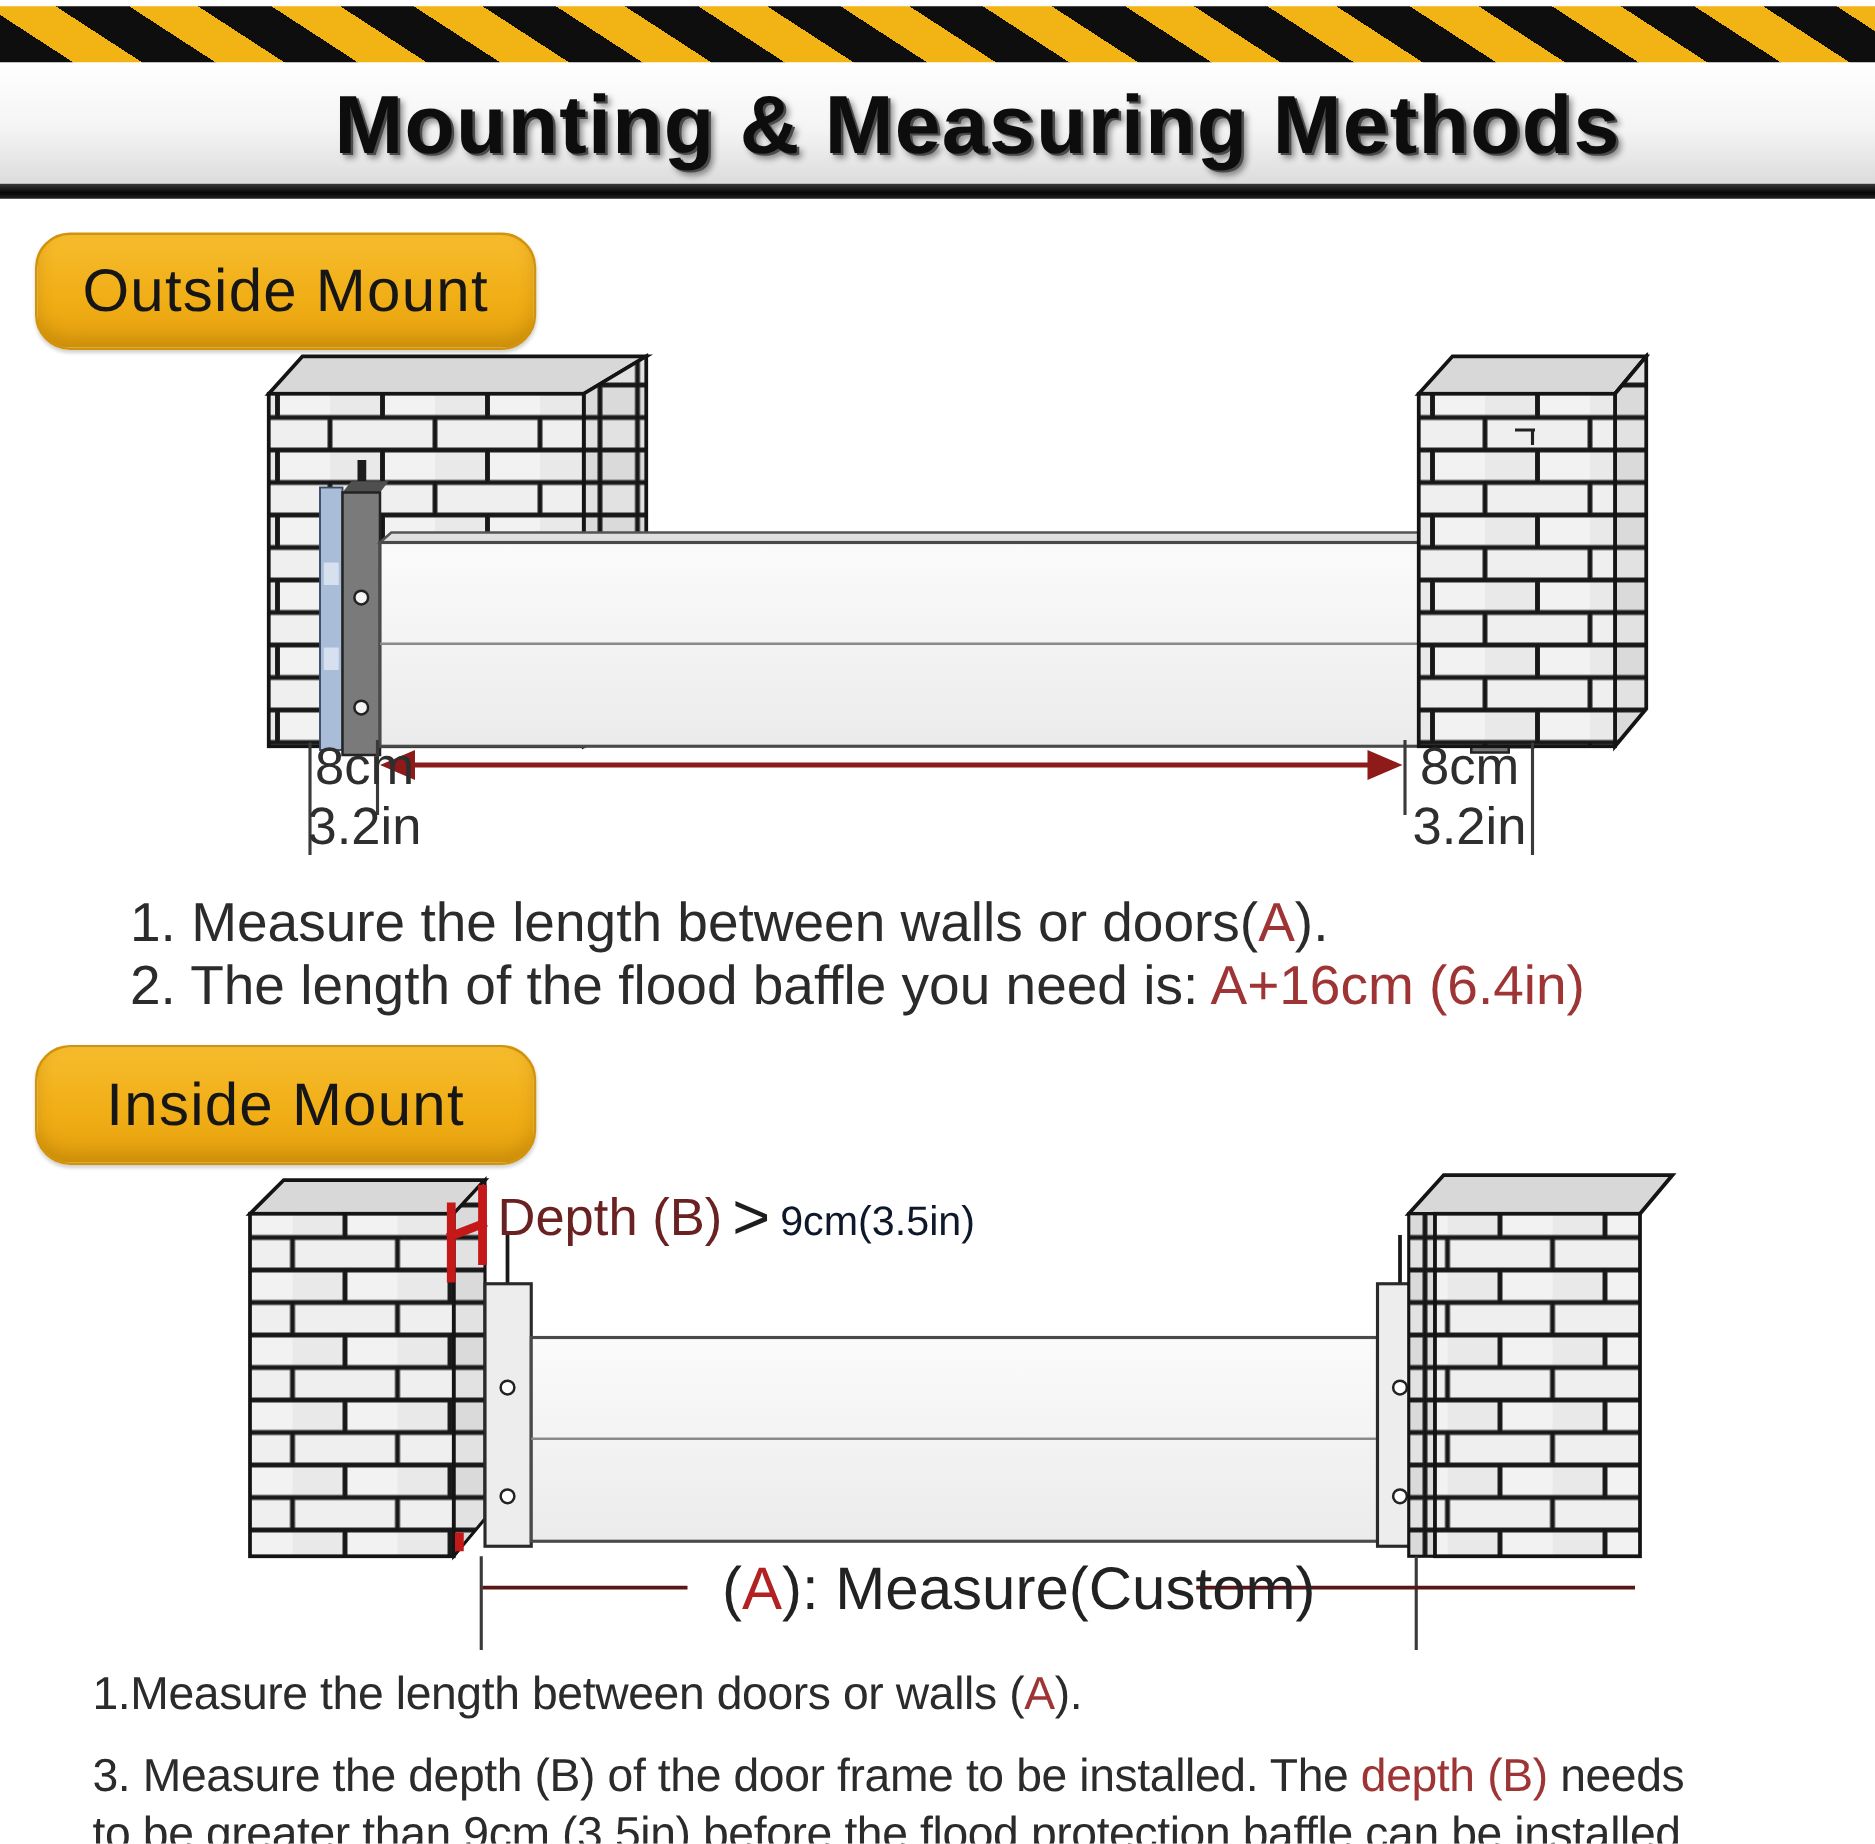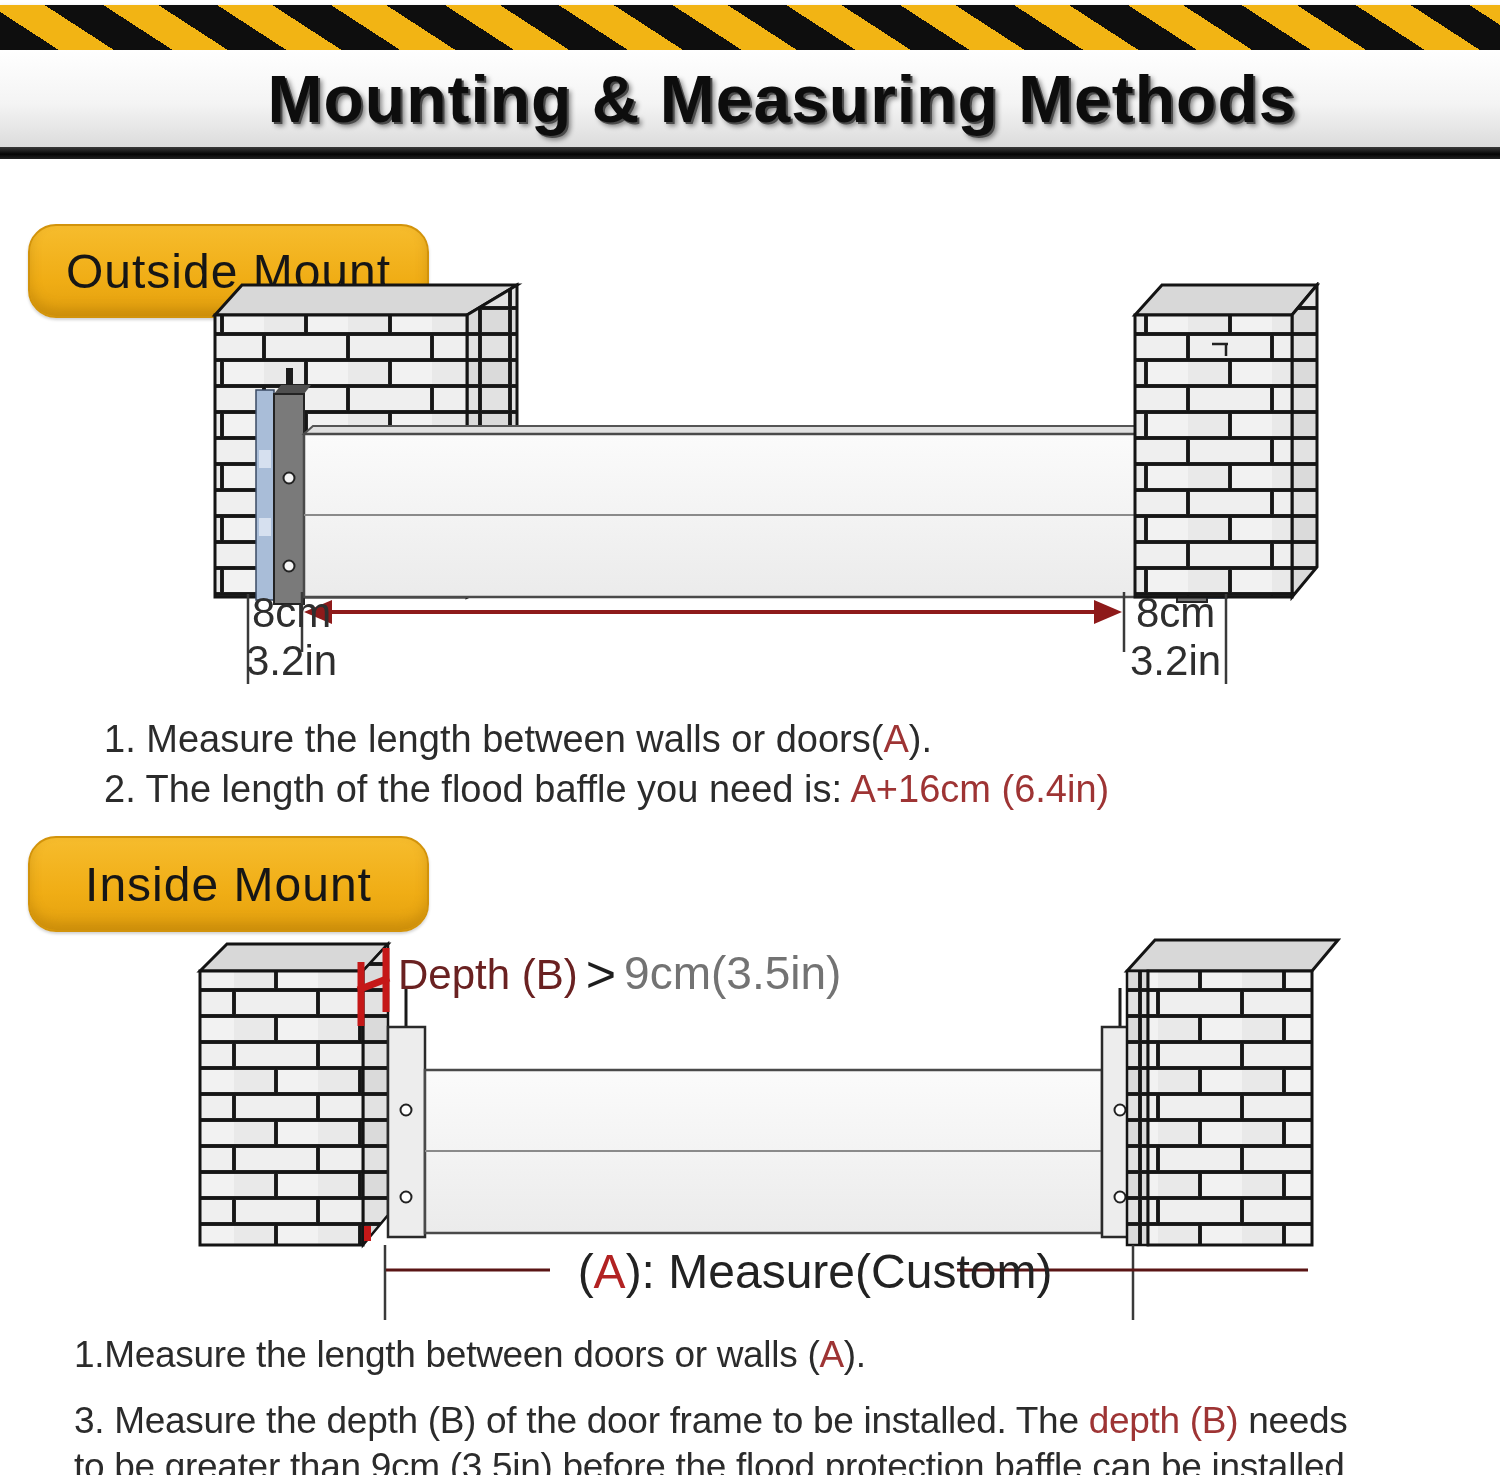--- a/index.html
+++ b/index.html
@@ -38,44 +38,44 @@
   }
   
   .badge{
     position:absolute;left:28px;width:397px;height:90px;border-radius:28px;
     background:linear-gradient(#f6bc2d,var(--badge_yellow) 60%,#e3a00e);
     border:2px solid var(--badge_border);
     box-shadow:inset 0 -8px 12px rgba(150,100,0,.30),0 2px 3px rgba(0,0,0,.18);
     display:flex;align-items:center;justify-content:center;
   }
   .badge span{font-size:48px;color:#161616;letter-spacing:1px;}
-  #badge-outside{top:186px;margin-top:38px;}
+  #badge-outside{top:186px;}
   #badge-inside{top:836px;height:92px;}
   
   .diagram{position:absolute;}
   #diagram-outside{left:180px;top:282px;}
   #diagram-inside{left:150px;top:938px;}
   
   .dim{position:absolute;font-size:42px;color:#2e2e2e;line-height:1;white-space:nowrap;}
   #out-dim-left-cm {left:252px;top:592px;}
   #out-dim-left-in {left:246px;top:640px;}
   #out-dim-right-cm{left:1136px;top:592px;}
   #out-dim-right-in{left:1130px;top:640px;}
   #out-dim-a{left:380px;top:622px;width:720px;text-align:center;font-size:41px;}
   #out-dim-a .big-a{font-size:50px;font-weight:700;color:var(--accent_red);vertical-align:-3px;}
   #depth-label{left:398px;top:948px;}
   #depth-label .d-red{font-size:42px;color:var(--maroon);}
   #depth-label .d-gt{font-size:52px;color:#1e1e1e;margin:0 8px;vertical-align:-3px;}
-  #depth-label .d-val{font-size:46px;color:#737373;}
+  #depth-label .d-val{font-size:33px;color:#0f172a;}
   #in-dim-a{left:565px;top:1248px;width:500px;text-align:center;font-size:48px;color:#222;}
   #in-dim-a .red-a{color:#B22222;}
   
   .steps{position:absolute;white-space:nowrap;}
   .steps p{margin:0;}
-  #steps-outside{left:104px;top:714px;font-size:38px;line-height:50px;color:#2b2b2b;}
+  #steps-outside{left:104px;top:714px;font-size:44px;line-height:50px;color:#2b2b2b;}
   #steps-outside .red{color:#9E3434;}
   #steps-inside{left:62px;top:1334px;font-size:37px;letter-spacing:-0.3px;color:#2b2b2b;}
   #steps-inside .red{color:#9E3434;}
   #in-step1{margin-left:12px;}
   #in-step2{margin-left:12px;margin-top:22px;line-height:46px;}
 </style>
 </head>
 <body>
 
 <div class="page">

